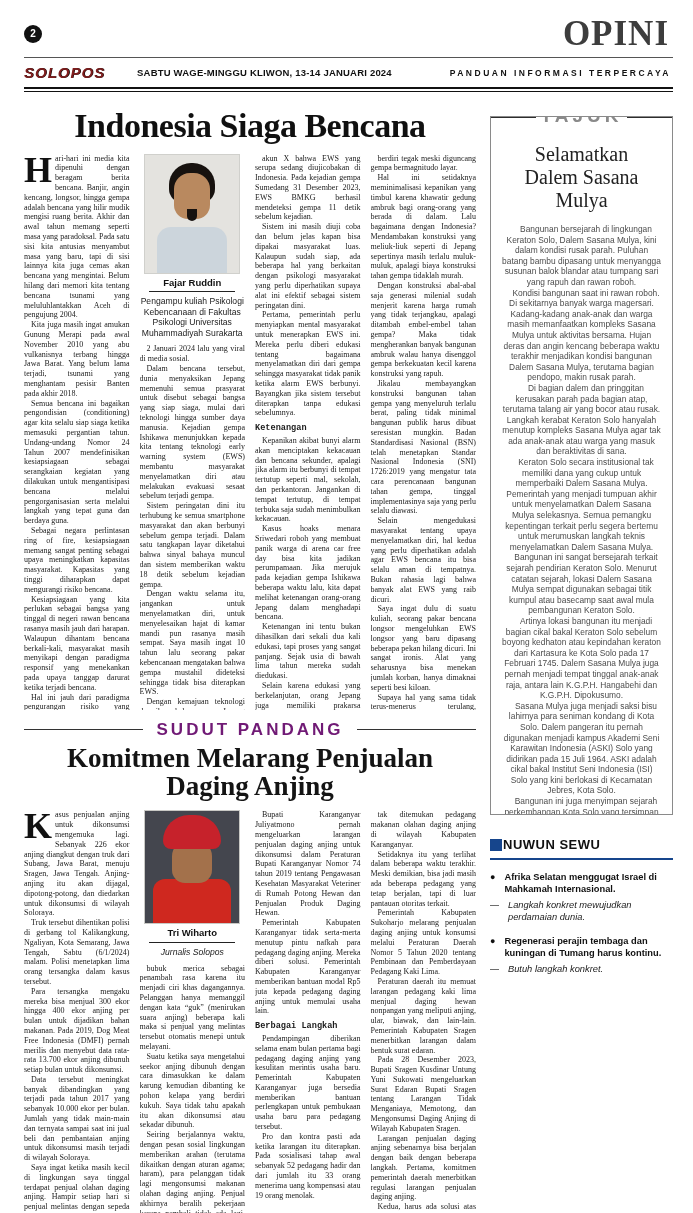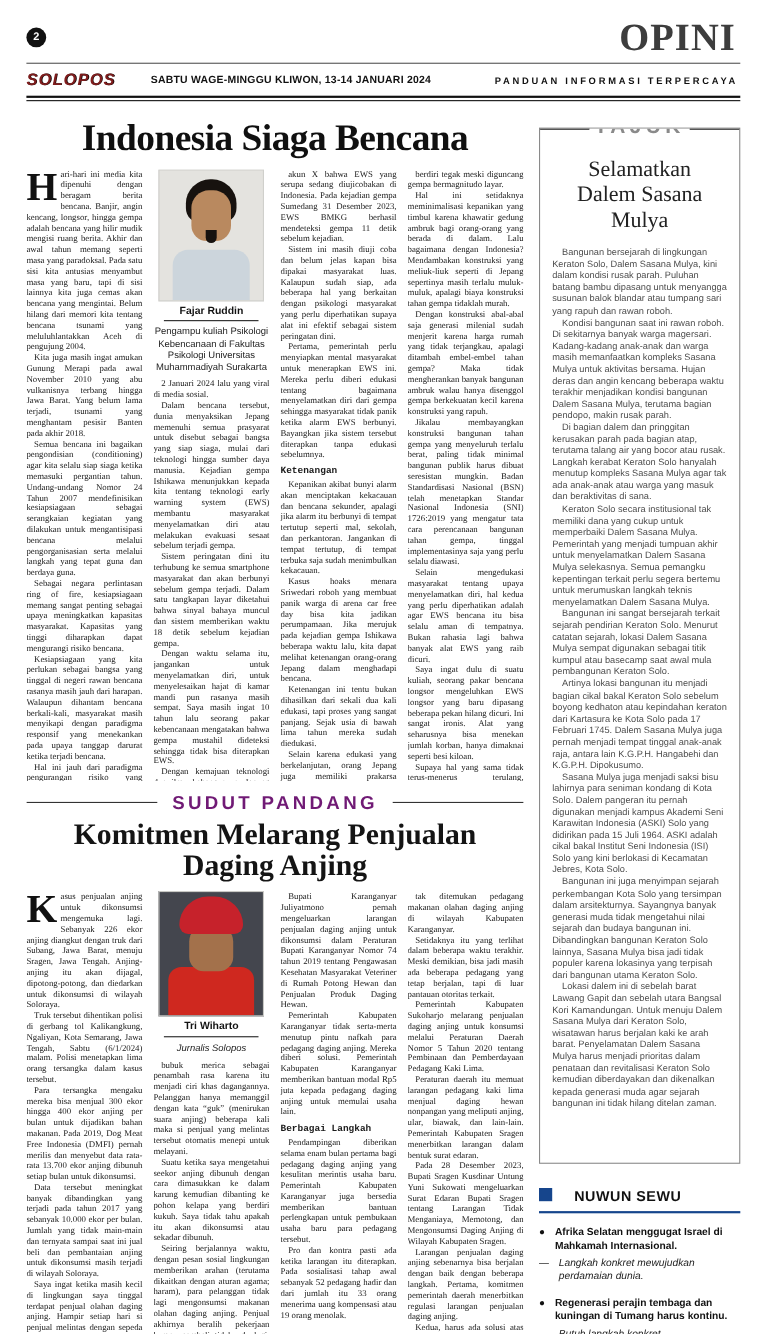--- a/index.html
+++ b/index.html
@@ -46,31 +46,31 @@
   .byrule{width:86px;height:1px;background:#222;margin:0 auto 4px;}
   .byrole{font-size:8.6px;line-height:10.5px;color:#222;}
   .byrole.italic{font-style:italic;}
   
   .label-row{display:flex;align-items:center;margin:10px 0 2px;}
   .label-row .line{flex:1;height:1px;background:#333;}
   .label-text{font-family:"Liberation Sans",sans-serif;font-weight:bold;font-size:17px;letter-spacing:3px;color:#701a75;padding:0 14px;}
   .sp-headline{font-size:27px;font-weight:bold;text-align:center;margin:4px 0 10px;color:#141414;line-height:1.05;}
   .sp-cols{height:424px;}
   
-  .tajuk-box{position:relative;border:1px solid #8a8a8a;margin-top:20px;padding:16px 11px 10px;height:942px;box-sizing:border-box;overflow:hidden;background:#fff;}
+  .tajuk-box{position:relative;border:1px solid #8a8a8a;margin-top:20px;padding:16px 11px 10px;height:699px;box-sizing:border-box;overflow:hidden;background:#fff;}
   .tajuk-label{position:absolute;top:-12px;left:-1px;right:-1px;display:flex;align-items:center;}
   .tajuk-label .tl-line{flex:1;height:3px;background:#2d2d2d;}
   .tajuk-label .tl-text{font-family:"Liberation Sans",sans-serif;font-weight:bold;font-size:19px;letter-spacing:4px;color:#8a8a8a;padding:0 5px;background:#fff;}
   .tajuk-title{font-family:"Liberation Serif",serif;font-weight:normal;font-size:20px;line-height:1.15;text-align:center;color:#222;margin:10px 6px 12px;}
   .tajuk-body{font-family:"Liberation Sans",sans-serif;font-size:8.4px;line-height:10.6px;color:#4c4c4c;text-align:left;}
-  .tajuk-body p{margin:0;text-indent:9px;}
+  .tajuk-body p{margin:0;text-indent:9px;text-align:center;}
   .tajuk-body p:first-child{text-indent:9px;}
   
   .nuwun{margin-top:22px;font-family:"Liberation Sans",sans-serif;}
-  .nuwun-head{display:flex;gap:20px;}
+  .nuwun-head{display:flex;align-items:center;gap:1px;}
   .nuwun-sq{width:12px;height:12px;background:#16458c;}
   .nuwun-title{font-size:13px;font-weight:bold;letter-spacing:0.5px;color:#111;}
   .nuwun-rule{height:2px;background:#16458c;margin:6px 0 12px;}
   .ns-item{display:flex;gap:9px;margin-bottom:5px;}
   .ns-bullet{font-size:9px;line-height:11px;color:#111;}
   .ns-dash{font-size:9px;line-height:11px;color:#111;}
   .ns-statement{font-size:9.3px;line-height:11.5px;font-weight:bold;color:#111;}
   .ns-comment{font-size:9.3px;line-height:11.5px;font-style:italic;color:#222;}
   .ns-group{margin-bottom:13px;}
 </style>

